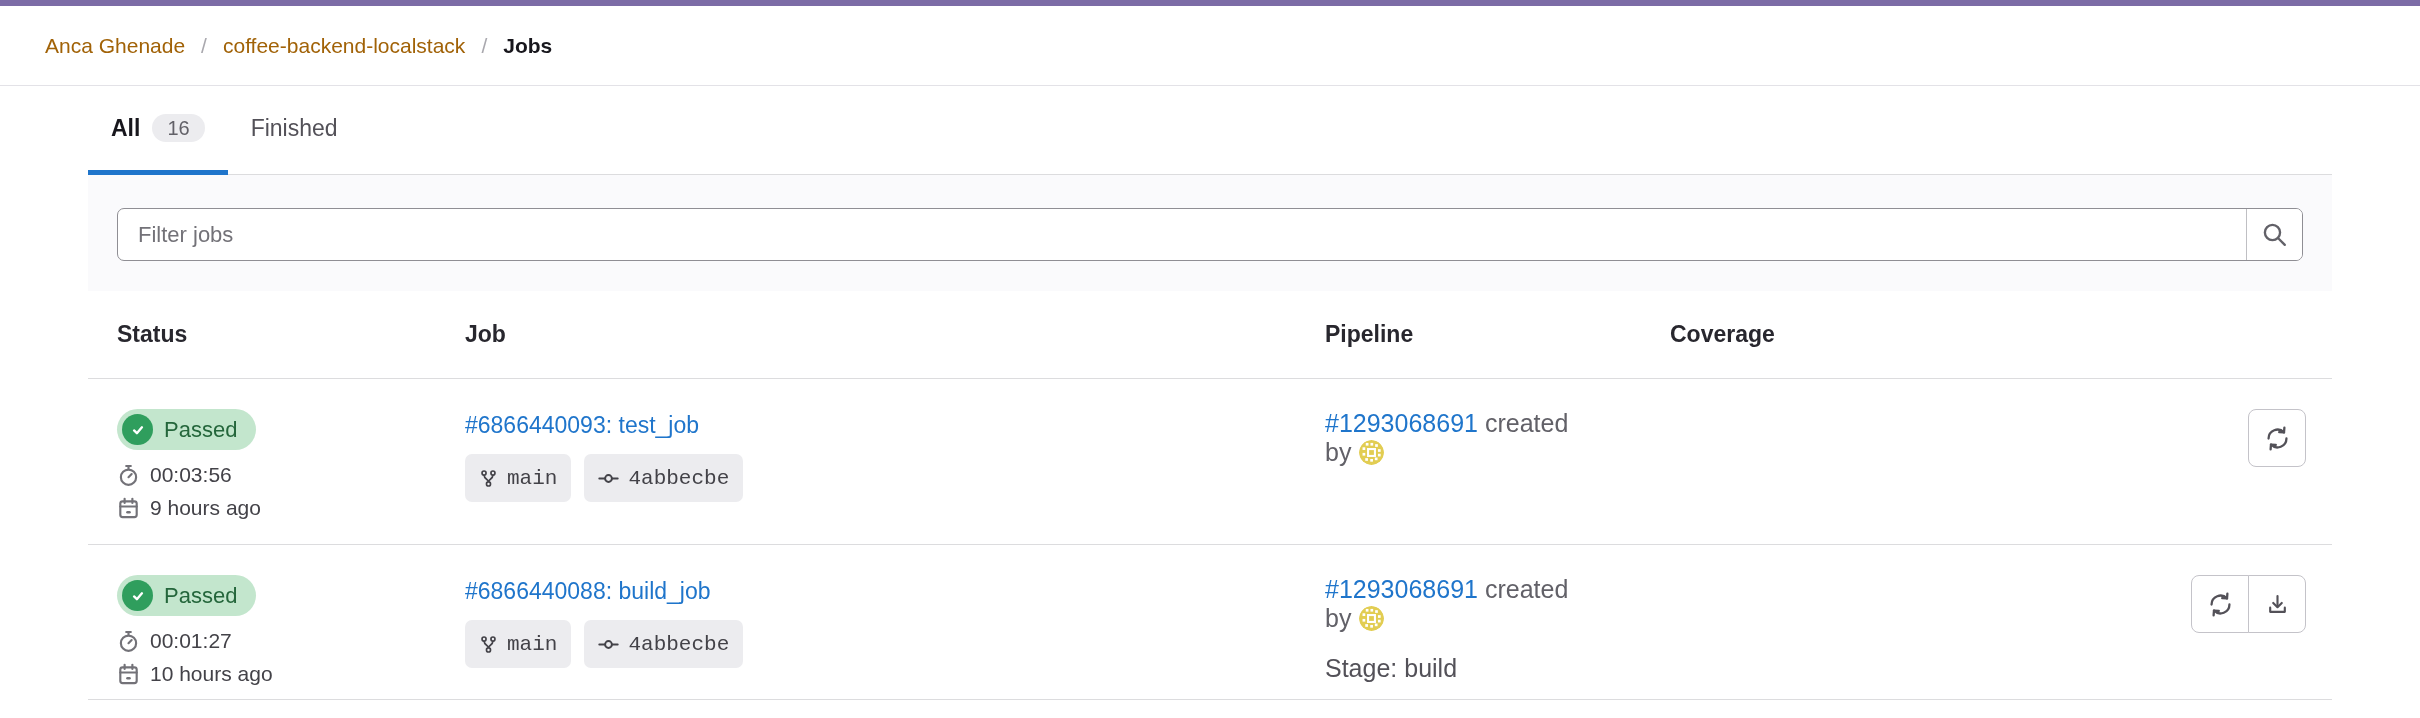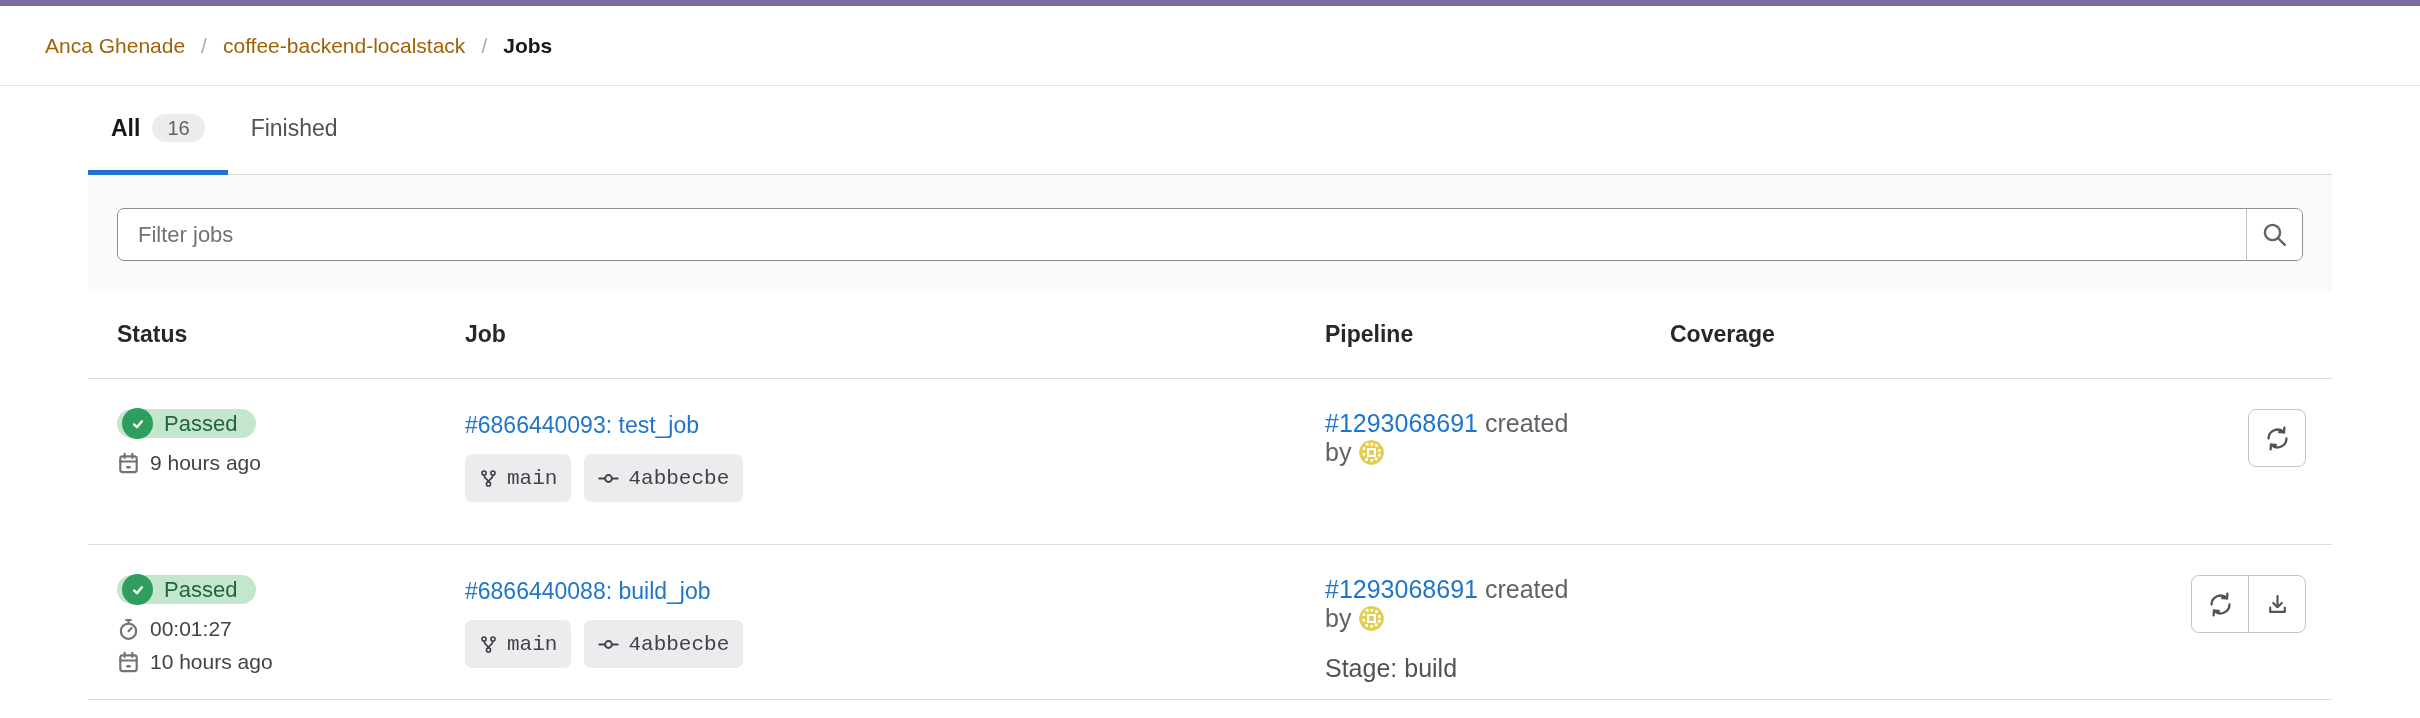--- a/index.html
+++ b/index.html
@@ -123,21 +123,21 @@
   
   .status-badge {
     display: inline-flex;
     align-items: center;
     gap: 11px;
     background: #c3e6cd;
     color: #24663b;
     font-size: 22px;
     border-radius: 22px;
     padding: 5px 19px 5px 5px;
-    height: 29px;
+    height: 41px;
   }
   .check-circle {
     width: 31px; height: 31px;
     border-radius: 50%;
     background: #2f9e5d;
     display: flex; align-items: center; justify-content: center;
   }
   .meta-line {
     display: flex;
     align-items: center;
@@ -244,20 +244,31 @@
   <div class="job-row r1">
     <div class="cell status-cell">
       <a class="status-badge">
         <span class="check-circle">
           <svg width="18" height="18" viewBox="0 0 16 16" fill="none" stroke="#ffffff" stroke-width="2.1" stroke-linecap="round" stroke-linejoin="round">
             <path d="M4.5 8.4 L7 10.8 L11.5 5.6"></path>
           </svg>
         </span>
         <span>Passed</span>
       </a>
+      <div class="meta-line">
+        <span style="display:flex">
+          <svg width="23" height="23" viewBox="0 0 16 16" fill="none" stroke="#737278" stroke-width="1.5" stroke-linecap="round">
+            <circle cx="8" cy="9.2" r="5.3"></circle>
+            <path d="M8 9.2 L10.2 7"></path>
+            <path d="M6.4 1.4 h3.2"></path>
+            <path d="M8 1.6 v1.6"></path>
+          </svg>
+        </span>
+        <span>00:03:56</span>
+      </div>
       <div class="meta-line">
         <span style="display:flex">
           <svg width="23" height="23" viewBox="0 0 16 16" fill="none" stroke="#737278" stroke-width="1.5" stroke-linecap="round">
             <rect x="2.3" y="3" width="11.4" height="11" rx="1.6"></rect>
             <path d="M5.3 1.2 v3"></path>
             <path d="M10.7 1.2 v3"></path>
             <path d="M2.3 6.6 h11.4"></path>
             <path d="M7.3 10.6 h1.4" stroke-width="1.8"></path>
           </svg>
         </span>

